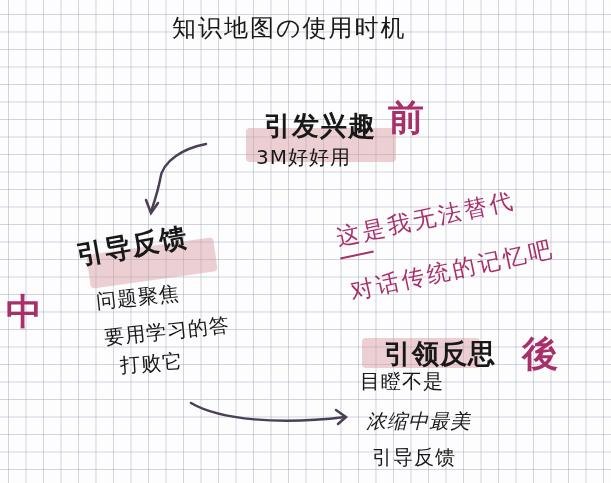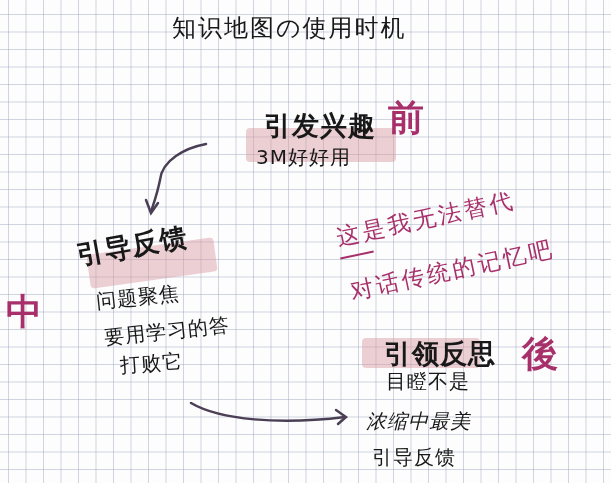--- a/index.html
+++ b/index.html
@@ -44,21 +44,21 @@
   <div class="hw ink-magenta stage-label" style="left:6px;top:288px;">中</div>
   <div class="hw ink-black sub" style="left:96px;top:284px;transform:rotate(-6deg);">问题聚焦</div>
   <div class="hw ink-black sub" style="left:104px;top:318px;transform:rotate(-6deg);">要用学习的答</div>
   <div class="hw ink-black sub" style="left:120px;top:350px;transform:rotate(-4deg);">打败它</div>
 </div>
 
 <div>
   <div class="hl" style="left:362px;top:338px;width:118px;height:30px;"></div>
   <div class="hw ink-black stage-head" style="left:340px;top:336px;margin-left:44px;">引领反思</div>
   <div class="hw ink-magenta stage-label" style="left:522px;top:330px;">後</div>
-  <div class="hw ink-black sub" style="left:360px;top:368px;padding-left:26px;">目瞪不是</div>
+  <div class="hw ink-black sub" style="left:360px;top:368px;">目瞪不是</div>
   <div class="hw ink-black sub" style="left:366px;top:408px;font-style:italic;">浓缩中最美</div>
   <div class="hw ink-black sub" style="left:372px;top:444px;">引导反馈</div>
 </div>
 
 <div>
   <div class="hw ink-magenta note" style="left:340px;top:222px;transform:rotate(-12deg);">这是我无法替代</div>
   <div class="hw ink-magenta note" style="left:354px;top:276px;transform:rotate(-12deg);">对话传统的记忆吧</div>
   <div style="position:absolute;left:340px;top:254px;width:34px;height:2px;background:#a8306a;transform:rotate(-12deg);"></div>
 </div>
 

